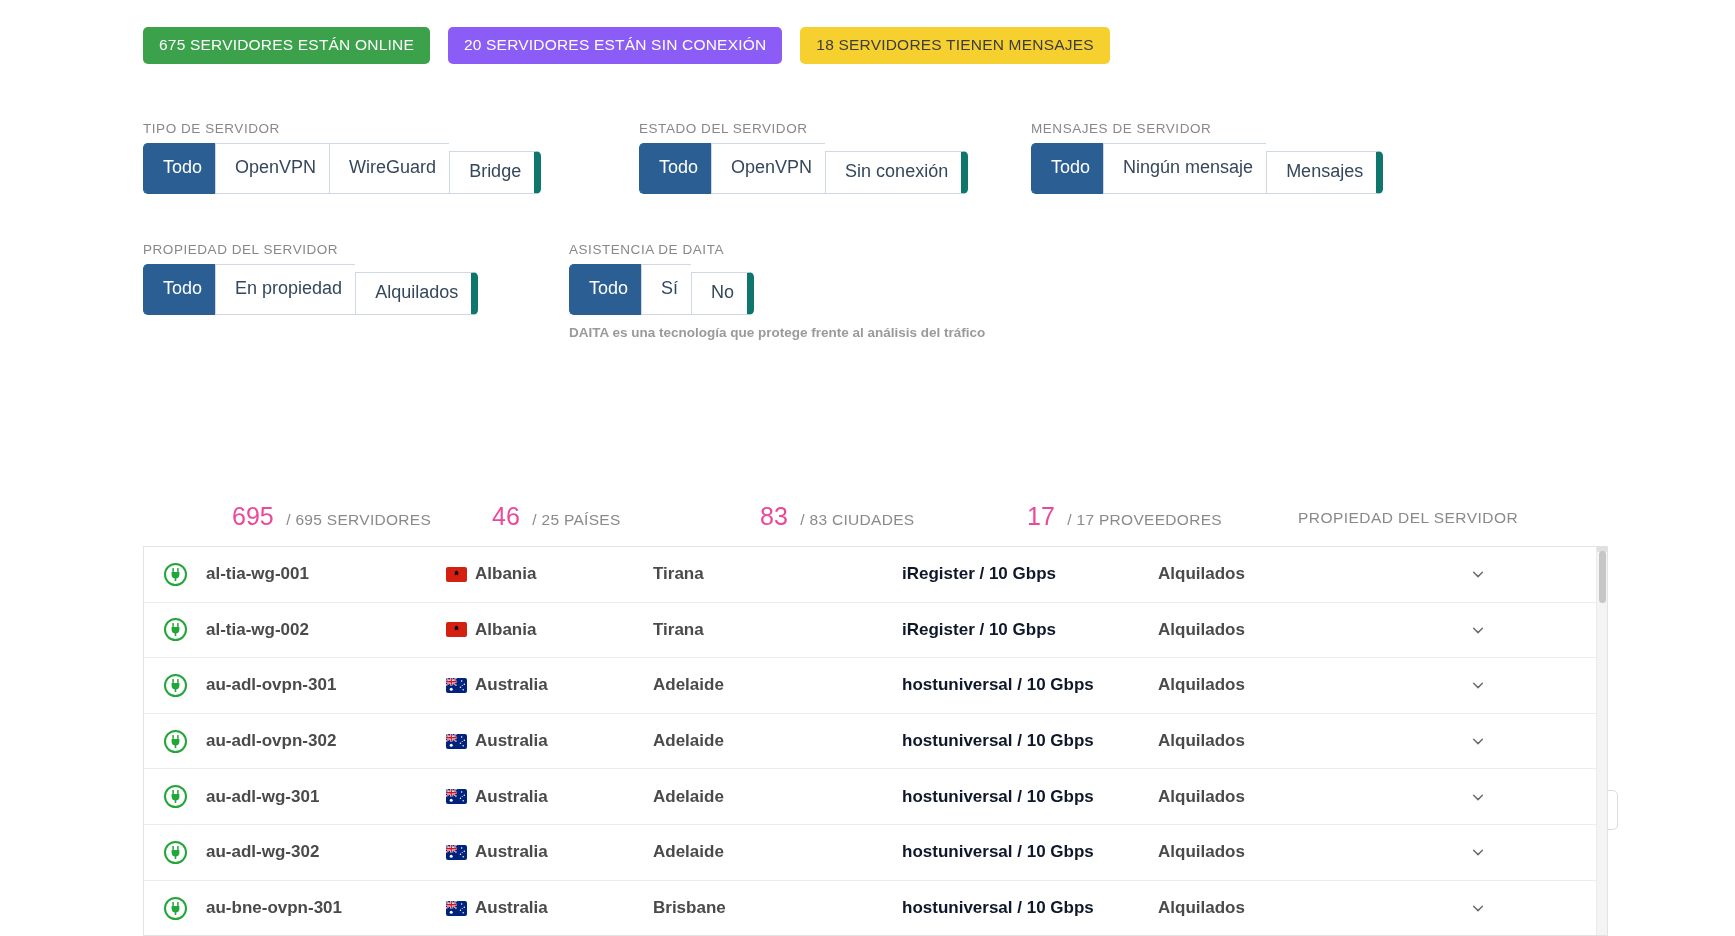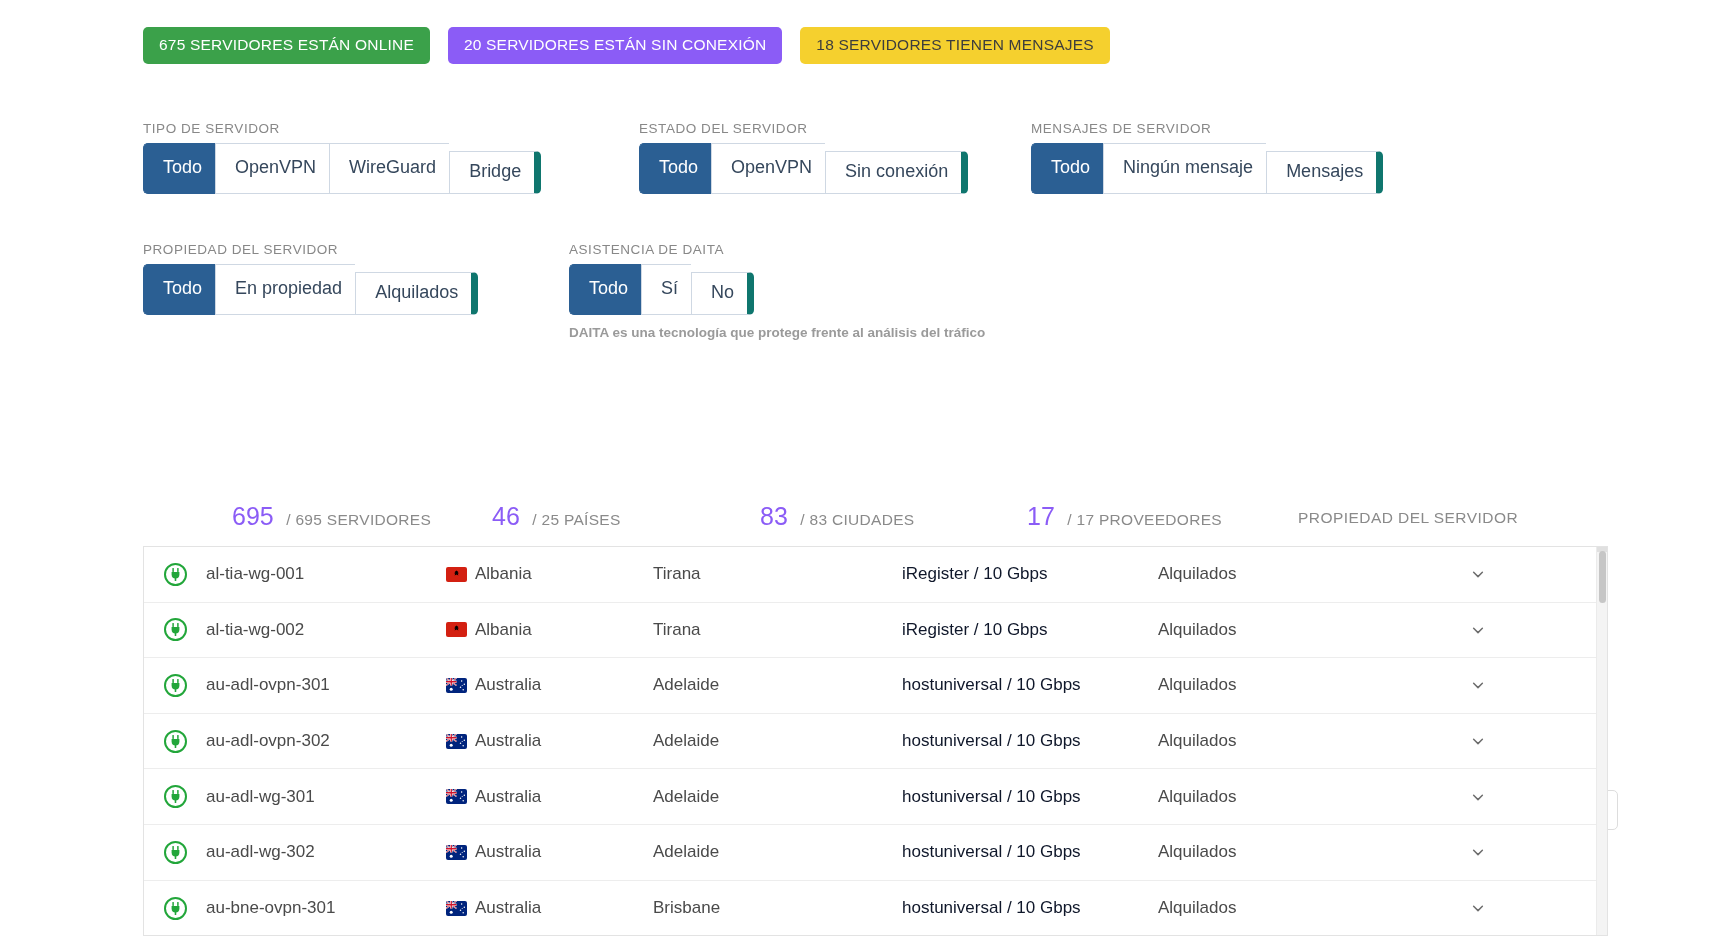--- a/index.html
+++ b/index.html
@@ -105,41 +105,42 @@
     background: #ffffff; border: 1px solid #dddddd; border-radius: 5px;
     font-size: 14.5px; color: #3c4a3e; letter-spacing: .6px;
     cursor: pointer; font-family: "Liberation Sans", sans-serif;
   }
 
   
   .stats {
     position: absolute; left: 0; top: 502px; width: 1735px; height: 40px;
   }
   .stat { position: absolute; white-space: nowrap; color: #808080; }
-  .stat .big { font-size: 25px; color: #8b5cf6; }
+  .stat .big { font-size: 25px; color: #ec4899; }
   .stat .small { font-size: 15.5px; color: #8a8a8a; letter-spacing: .3px; margin-left: 8px; }
   .st-servers { left: 232px; }
   .st-countries { left: 492px; }
   .st-cities { left: 760px; }
   .st-providers { left: 1027px; }
   .st-owner { left: 1298px; font-size: 15.5px; color: #8a8a8a; letter-spacing: .45px; top: 7px; }
 
   
   .table-wrap {
     position: absolute; left: 143px; top: 546px;
     width: 1465px; height: 390px;
     border: 1px solid #e3e3e3;
     background: #ffffff;
     overflow: hidden;
   }
   .trow {
     display: flex; align-items: center;
     height: 55.6px;
     border-bottom: 1px solid #ededed;
     position: relative;
+    font-weight: bold;
   }
   .trow:last-child { border-bottom: none; }
   .c-status { width: 62px; display: flex; justify-content: center; align-items: center; }
   .plug {
     width: 23px; height: 23px; border-radius: 50%;
     background: #ffffff; border: 2.5px solid #22a63a;
     display: flex; align-items: center; justify-content: center;
   }
   .plug svg { display: block; }
   .c-host { width: 240px; font-size: 17px; color: #4a4a4a; }

